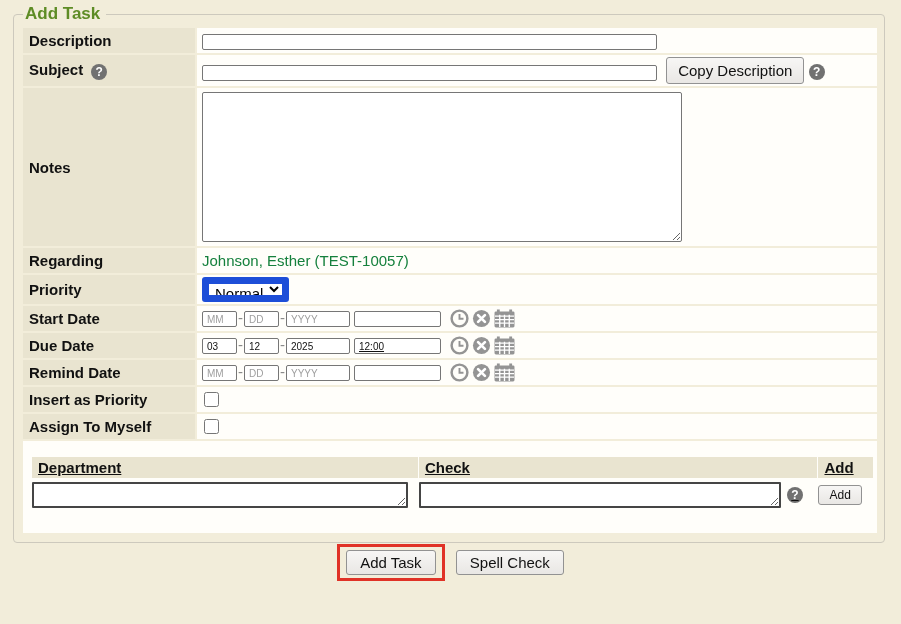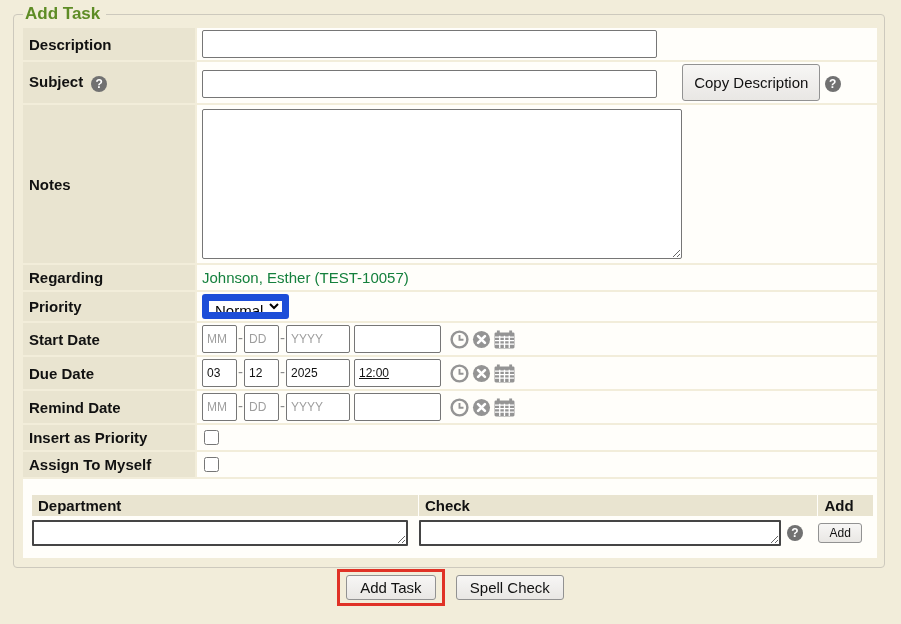--- a/index.html
+++ b/index.html
@@ -22,23 +22,23 @@
     padding:0 6px 0 2px; margin-left:2px;
   }
   table.form { width:100%; border-collapse:separate; border-spacing:2px; }
   td { padding:0; vertical-align:middle; }
   td.lbl {
     width:172px; background:#e9e4d0;
     font-weight:bold; padding:4px 6px; white-space:nowrap;
   }
   td.val { background:#fffefa; padding:2px 5px; }
   input[type="text"] {
-    font-family:"Liberation Sans", sans-serif; font-size:12px;
+    font-family:"Liberation Sans", sans-serif; font-size:10px;
     border:1px solid #767676; border-radius:2px;
-    padding:13px 4px; height:16px; background:#fff; color:#111;
+    padding:1px 4px; height:16px; background:#fff; color:#111;
   }
   input[type="text"]::placeholder { color:#9e9e9e; opacity:1; }
   .wide-input { width:455px; }
   textarea.notes {
     width:480px; height:150px; resize:both;
     border:1px solid #767676; border-radius:2px;
     font-family:"Liberation Sans", sans-serif; font-size:15px;
     margin:2px 0; display:block;
   }
   .gray-text { color:#15803d; }
@@ -57,28 +57,28 @@
     background:#717171; color:#fff; font-size:12px; font-weight:bold;
     vertical-align:middle; cursor:pointer; flex:0 0 auto;
   }
   .lbl .help { margin-left:8px; }
   button {
     font-family:"Liberation Sans", sans-serif; font-size:15px;
     background:linear-gradient(#f7f6f5,#e9e7e4);
     border:1px solid #929292; border-radius:3px;
     padding:2px 11px; color:#111; cursor:pointer;
   }
-  button.copy-desc { margin-left:21px; height:37px; }
+  button.copy-desc { margin-left:5px; height:27px; }
   td.assign-head {
     background:#e9e4d0; font-weight:bold; text-align:center; padding:3px;
   }
   input[type="checkbox"] {
     width:15px; height:15px; margin:3px 0 1px 2px;
   }
-  td.inner-wrap { background:#fffefa; padding:15px 3px 9px 8px; }
+  td.inner-wrap { background:#fffefa; padding:15px 3px 22px 8px;text-decoration:underline; }
   table.inner { width:100%; border-collapse:separate; border-spacing:1px; }
   table.inner td.ihead {
     background:#e9e4d0; font-weight:bold; padding:2px 6px;
   }
   table.inner td.icell { padding:3px 2px 2px 0; vertical-align:middle; }
   textarea.pick {
     height:26px; resize:both; vertical-align:middle;
     border:2px solid #454545; border-radius:1px;
     font-family:"Liberation Sans", sans-serif; font-size:15px;
   }

